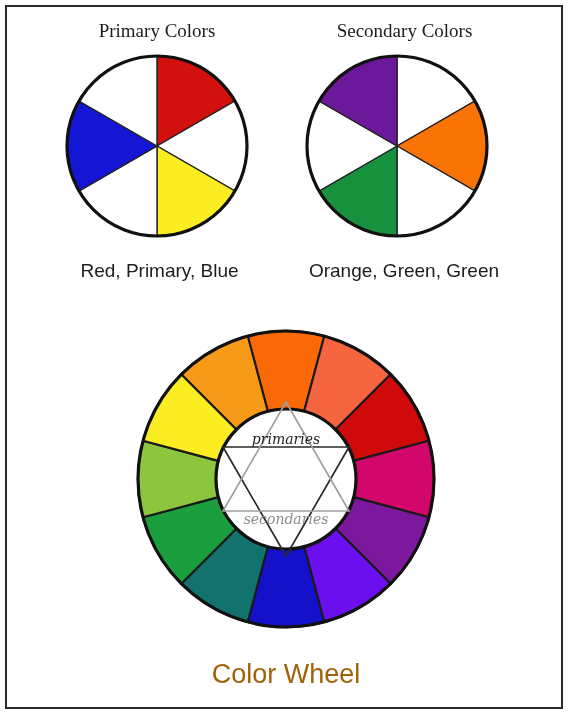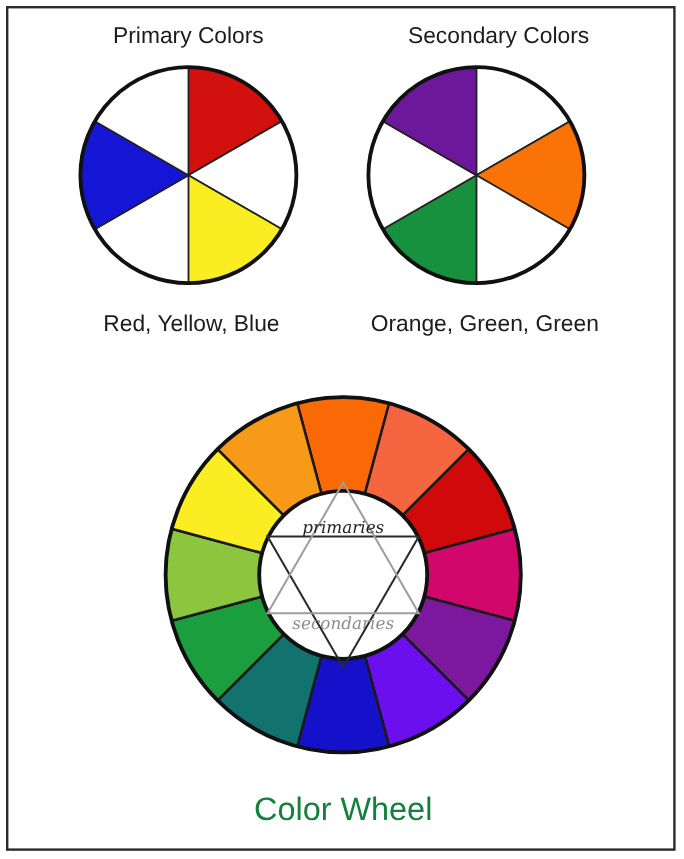--- a/index.html
+++ b/index.html
@@ -32,46 +32,46 @@
     width: 558px;
     height: 704px;
   }
 
   
   .wheel-title {
     position: absolute;
     text-align: center;
     font-size: 19px;
     color: #1c1c1c;
-    font-family: Liberation Sans, sans-serif;
+    font-family: Liberation Serif, serif;
     white-space: nowrap;
   }
   #primary-title  { left: 50px;  top: 13px; width: 200px; }
-  #secondary-title{ left: 301px; top: 13px; width: 215px; }
+  #secondary-title{ left: 290px; top: 13px; width: 215px; }
 
   
   .wheel-caption {
     position: absolute;
     text-align: center;
     font-size: 19px;
     color: #1c1c1c;
     white-space: nowrap;
   }
   #primary-caption   { left: 45px;  top: 253px; width: 215px; }
   #secondary-caption { left: 282px; top: 253px; width: 230px; }
 
   
   #color-wheel-caption {
     position: absolute;
     left: 0;
     top: 652px;
     width: 558px;
     text-align: center;
     font-size: 27px;
-    color: #15803d;
+    color: #a16207;
   }
 
   
   #primary-wheel-svg   { position: absolute; left: 57px;  top: 46px; }
   #secondary-wheel-svg { position: absolute; left: 297px; top: 46px; }
   #color-wheel-svg     { position: absolute; left: 128px; top: 306px; }
 
   .pie-sector { stroke: #222222; stroke-width: 1.4; }
   .wheel-seg  { stroke: #1a1a1a; stroke-width: 2.1; }
   .wheel-outline { fill: none; stroke: #111111; stroke-width: 3.2; }
@@ -115,21 +115,21 @@
           <path d="M 93 93 L 93 3 A 90 90 0 0 1 170.94228634059948 48.00000000000001 Z" fill="#FFFFFF" class="pie-sector"></path>
           <path d="M 93 93 L 170.94228634059948 48.00000000000001 A 90 90 0 0 1 170.94228634059948 138 Z" fill="#F97307" class="pie-sector"></path>
           <path d="M 93 93 L 170.94228634059948 138 A 90 90 0 0 1 93 183 Z" fill="#FFFFFF" class="pie-sector"></path>
           <path d="M 93 93 L 93 183 A 90 90 0 0 1 15.05771365940052 138 Z" fill="#17913E" class="pie-sector"></path>
           <path d="M 93 93 L 15.05771365940052 138 A 90 90 0 0 1 15.05771365940052 47.99999999999999 Z" fill="#FFFFFF" class="pie-sector"></path>
           <path d="M 93 93 L 15.05771365940052 47.99999999999999 A 90 90 0 0 1 92.99999999999999 3 Z" fill="#6B189B" class="pie-sector"></path>
         </g>
       <circle cx="93" cy="93" r="90" class="wheel-outline"></circle>
     </svg>
 
-    <div class="wheel-caption" id="primary-caption">Red, Yellow, Blue</div>
+    <div class="wheel-caption" id="primary-caption">Red, Primary, Blue</div>
 
     <div class="wheel-caption" id="secondary-caption">Orange, Green, Green</div>
 
     <svg id="color-wheel-svg" width="302" height="332" viewBox="0 0 302 332">
 
       <g>
           <path d="M 112.69478132482692 23.042977709217894 A 148 148 0 0 1 189.30521867517308 23.042977709217894 L 169.11733315717646 98.38519215976523 A 70 70 0 0 0 132.88266684282354 98.38519215976523 Z" fill="#F96A06" class="wheel-seg"></path>
           <path d="M 189.30521867517308 23.042977709217894 A 148 148 0 0 1 255.65180361560903 61.348196384390974 L 200.49747468305833 116.50252531694167 A 70 70 0 0 0 169.11733315717646 98.38519215976523 Z" fill="#F5653F" class="wheel-seg"></path>
           <path d="M 255.65180361560903 61.348196384390974 A 148 148 0 0 1 293.9570222907821 127.69478132482693 L 218.6148078402348 147.88266684282354 A 70 70 0 0 0 200.49747468305833 116.50252531694167 Z" fill="#D00A0A" class="wheel-seg"></path>
           <path d="M 293.9570222907821 127.69478132482693 A 148 148 0 0 1 293.9570222907821 204.30521867517308 L 218.6148078402348 184.11733315717646 A 70 70 0 0 0 218.6148078402348 147.88266684282354 Z" fill="#D2076B" class="wheel-seg"></path>

